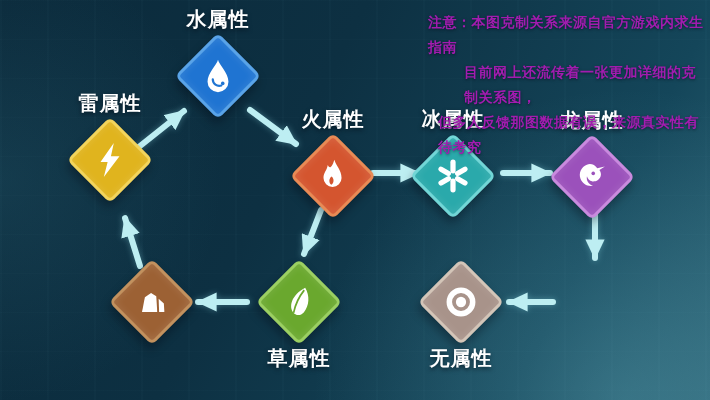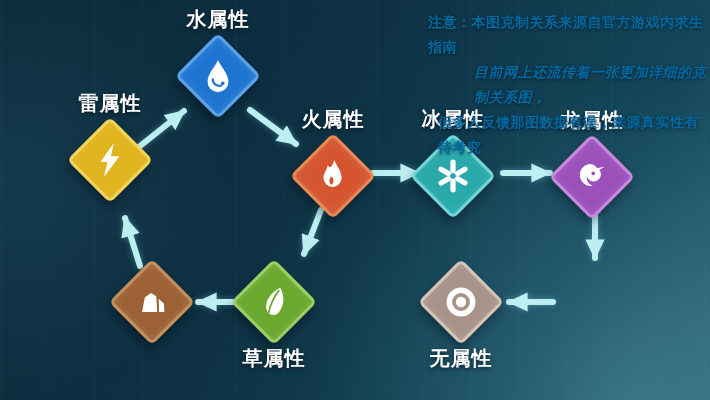--- a/index.html
+++ b/index.html
@@ -33,24 +33,24 @@
   .label-bottom .el-label{top:auto;bottom:-28px;}
   .diamond{
     position:absolute;left:50%;top:50%;width:55px;height:55px;
     transform:translate(-50%,-50%) rotate(45deg);
     border:3px solid;border-radius:6px;
     box-shadow:3px 5px 10px rgba(0,5,15,.35), inset 0 0 8px rgba(255,255,255,.12);
   }
   .icon{position:absolute;left:50%;top:50%;transform:translate(-50%,-50%);}
   .note{
     position:absolute;left:428px;top:10px;width:278px;
-    color:#0369a1;font-size:14px;font-weight:bold;line-height:25px;
+    color:#a21caf;font-size:14px;font-weight:bold;line-height:25px;
     letter-spacing:.5px;text-shadow:0 1px 3px rgba(0,10,20,.55);
   }
-  .note .indent2{margin-left:46px;font-style:italic;}
+  .note .indent2{margin-left:36px;}
   .note .indent3{margin-left:10px;}
 </style>
 </head>
 <body>
 
 <div class="texture"></div>
 
 <div class="stage">
 
   <svg id="arrows" width="710" height="400">
@@ -122,21 +122,21 @@
   </div>
 
   <div class="node label-bottom" style="left:152px;top:302px">
     <div class="diamond" style="background: rgb(156, 97, 52); border-color: rgb(194, 145, 94);"></div>
     <svg class="icon" width="38" height="38" viewBox="0 0 40 40">
       <path fill="#ffffff" d="M9.5 30.5 L12.5 15 L19 10.5 L24.5 14 L25.5 30.5 Z"></path>
       <path fill="#ffffff" d="M27.5 30.5 L27 16.5 L32.5 21.5 L33 30.5 Z"></path>
     </svg>
   </div>
 
-  <div class="node label-bottom" style="left:274px;top:302px">
+  <div class="node label-bottom" style="left:299px;top:302px">
     <div class="el-label">草属性</div>
     <div class="diamond" style="background: rgb(106, 168, 46); border-color: rgb(155, 207, 98);"></div>
     <svg class="icon" width="38" height="38" viewBox="0 0 40 40">
       <path fill="#ffffff" d="M26.5 5 C31.5 13 31 24 25 31 c-3.4 3.8 -8.6 3.4 -11.3 -.3 C9.5 25 11.5 13 26.5 5 Z"></path>
       <path d="M25.5 7.5 C19.5 15 15.8 24 14.3 31.5" stroke="#6aa82e" stroke-width="1.8" fill="none"></path>
     </svg>
   </div>
 
   <div class="node label-bottom" style="left:461px;top:302px">
     <div class="el-label">无属性</div>

